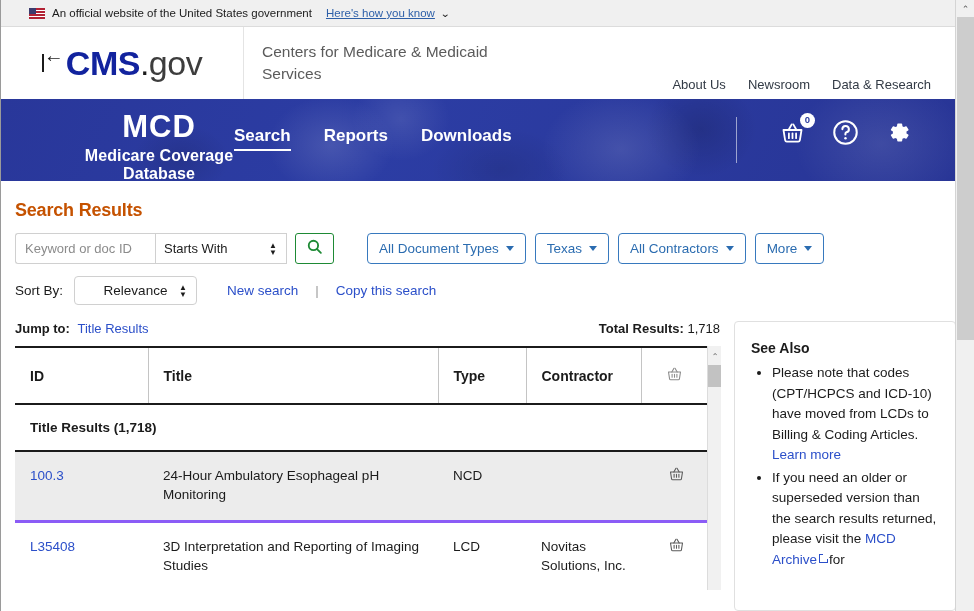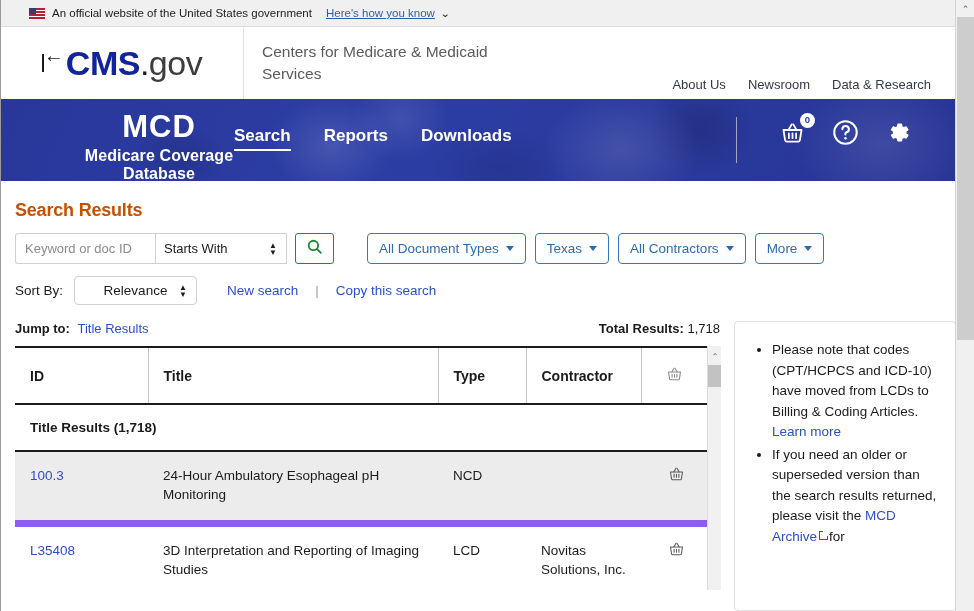--- a/index.html
+++ b/index.html
@@ -261,21 +261,21 @@
     font-size: 13.5px; color: #1b1b1b;
     padding: 14px 10px 16px 15px; vertical-align: top;
     line-height: 19px;
   }
   tr.section-row td {
     font-weight: bold; font-size: 13.5px;
     padding: 13px 0 13px 15px;
     border-bottom: 2px solid #1b1b1b;
   }
   tr.data-row.shaded { background: #ececec; }
-  tr.data-row td { border-bottom: 7px solid #8b5cf6; }
+  tr.data-row td { border-bottom: 3px solid #8b5cf6; }
   td.id-cell a { color: #2b4fc9; text-decoration: none; cursor: pointer; }
   td.basket-cell { text-align: center; padding-left: 0; }
   .col-id { width: 133px; }
   .col-title { width: 290px; }
   .col-type { width: 88px; }
   .col-contractor { width: 115px; }
   .col-basket { width: 66px; }
 
   .inner-scrollbar {
     position: absolute; right: 0; top: 0;
@@ -541,20 +541,21 @@
             </tbody>
           </table>
           <div class="inner-scrollbar">
             <div class="isb-arrow">⌃</div>
             <div class="isb-thumb"></div>
           </div>
         </div>
       </div>
 
       <div class="see-also">
+        <h3>See Also</h3>
         <ul>
           <li>
             <span>Please note that codes (CPT/HCPCS and ICD-10) have moved from LCDs to Billing &amp; Coding Articles. </span><span class="link">Learn more</span>
           </li>
           <li>
             <span>If you need an older or superseded version than the search results returned, please visit the </span><span class="link">MCD Archive</span><span class="ext-icon"></span><span>for</span>
           </li>
         </ul>
       </div>
     </div>

